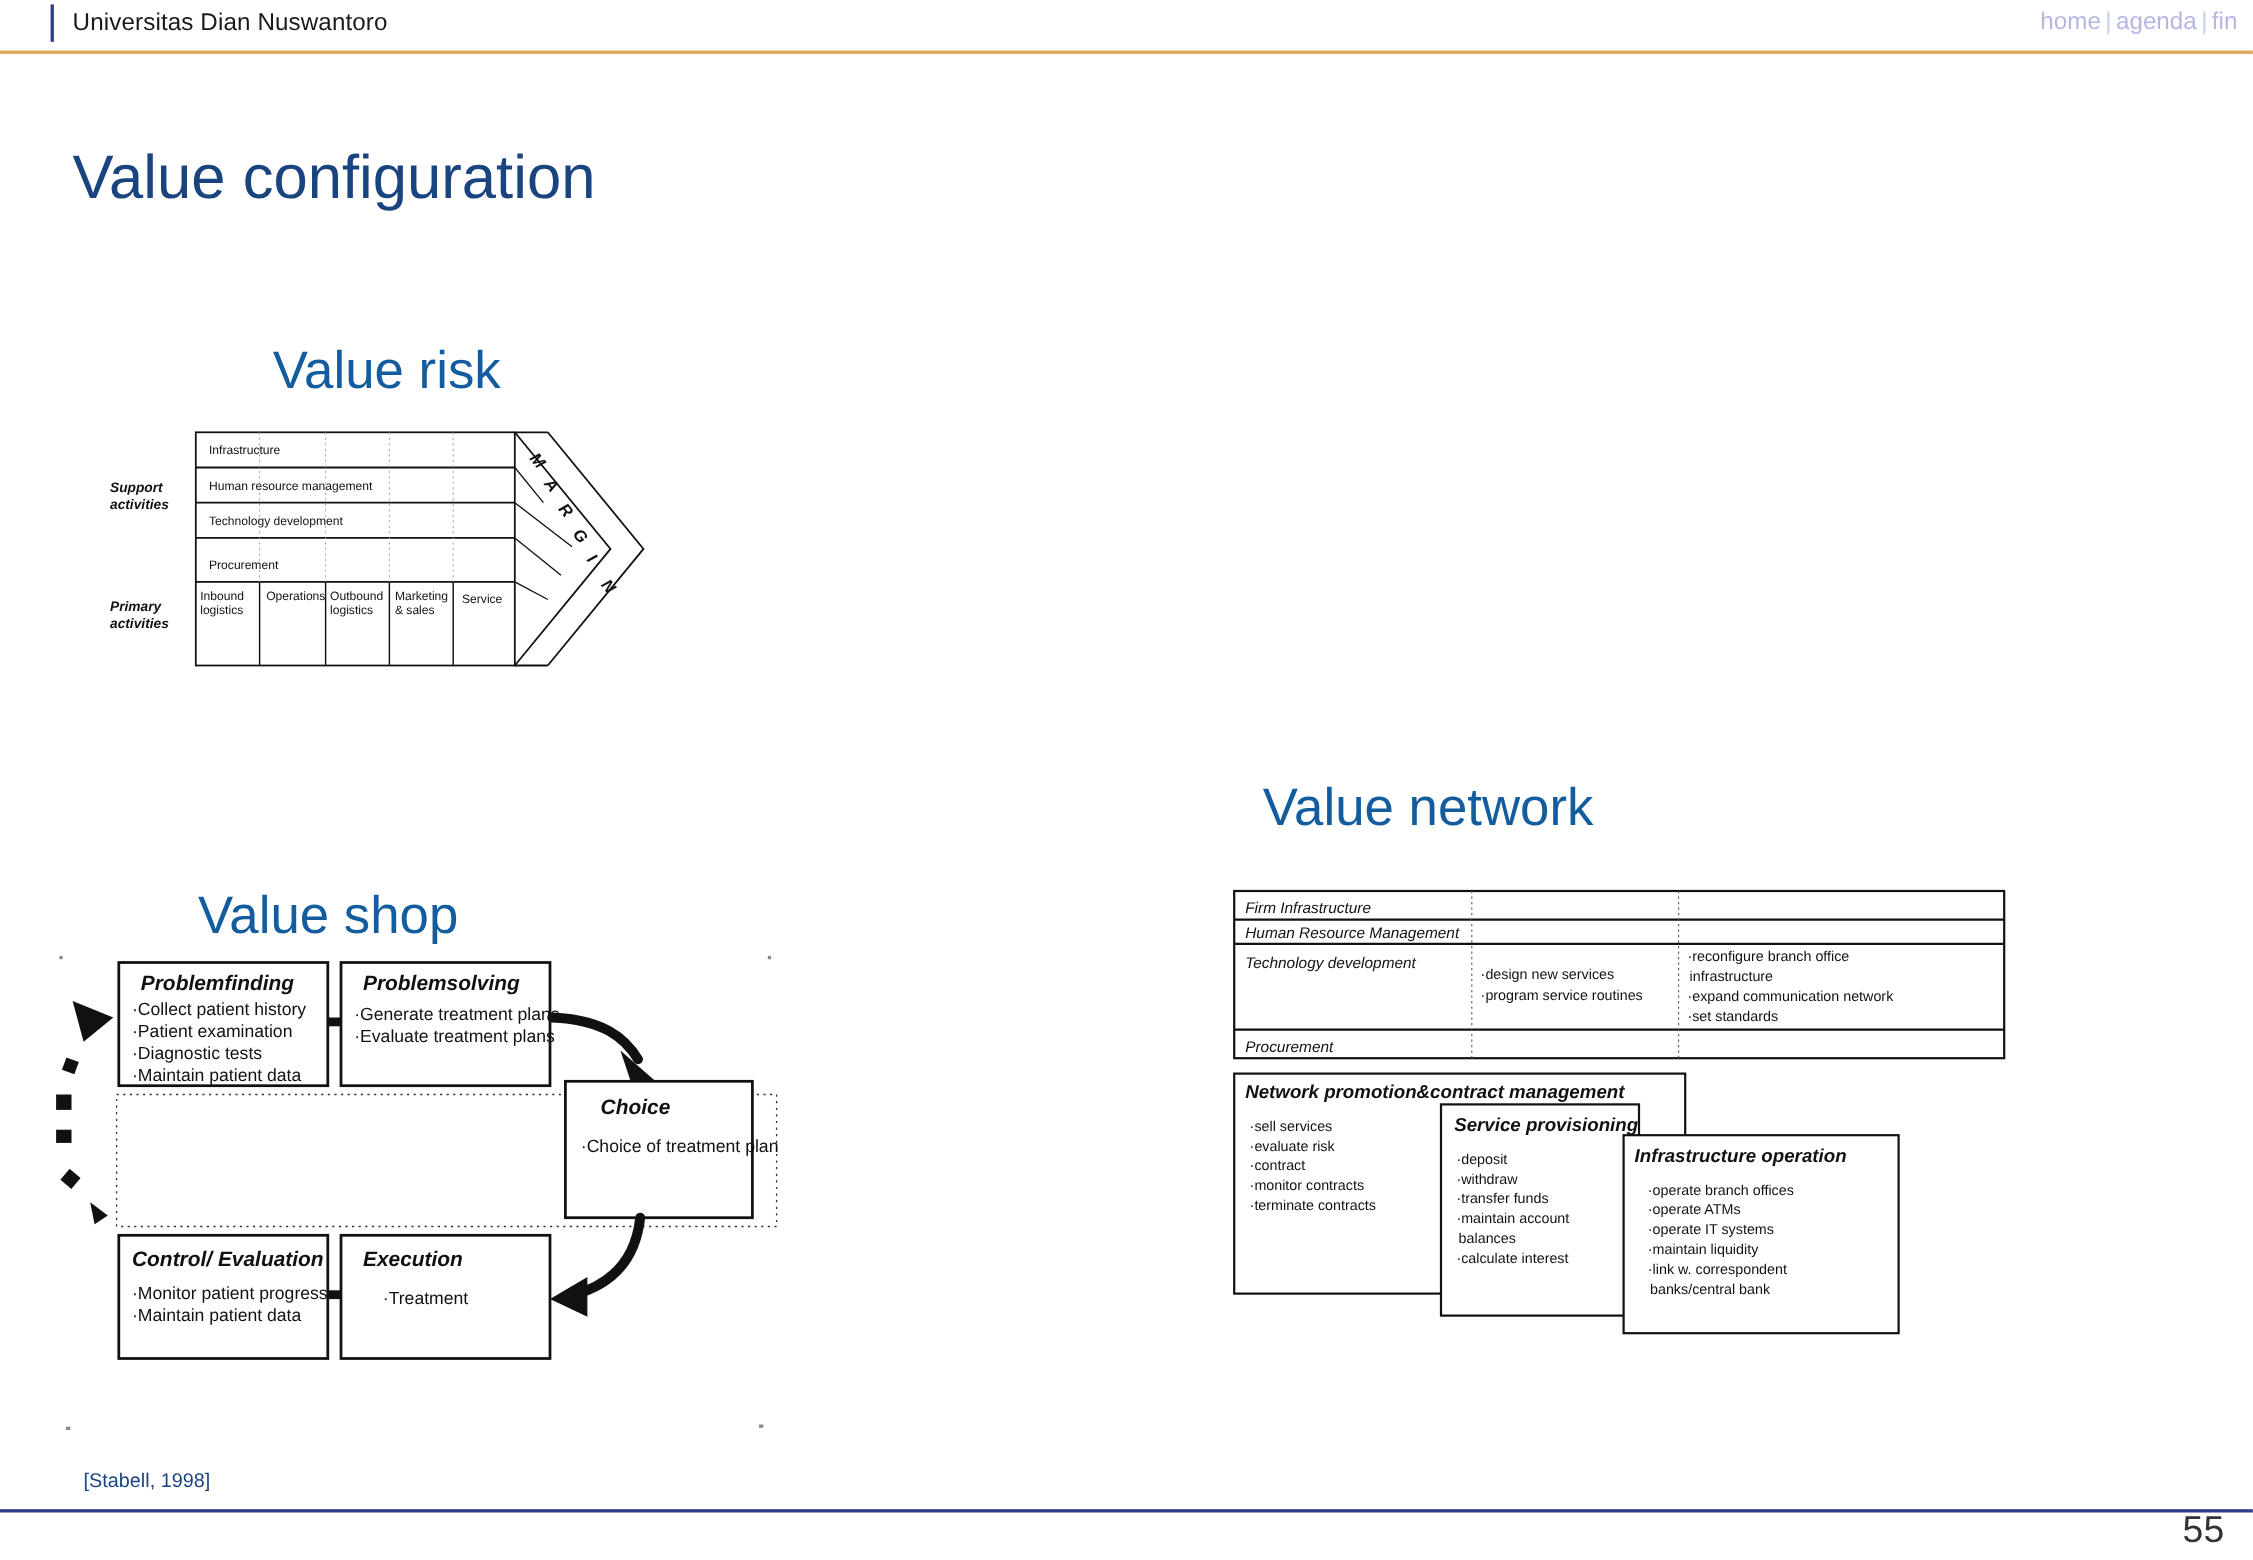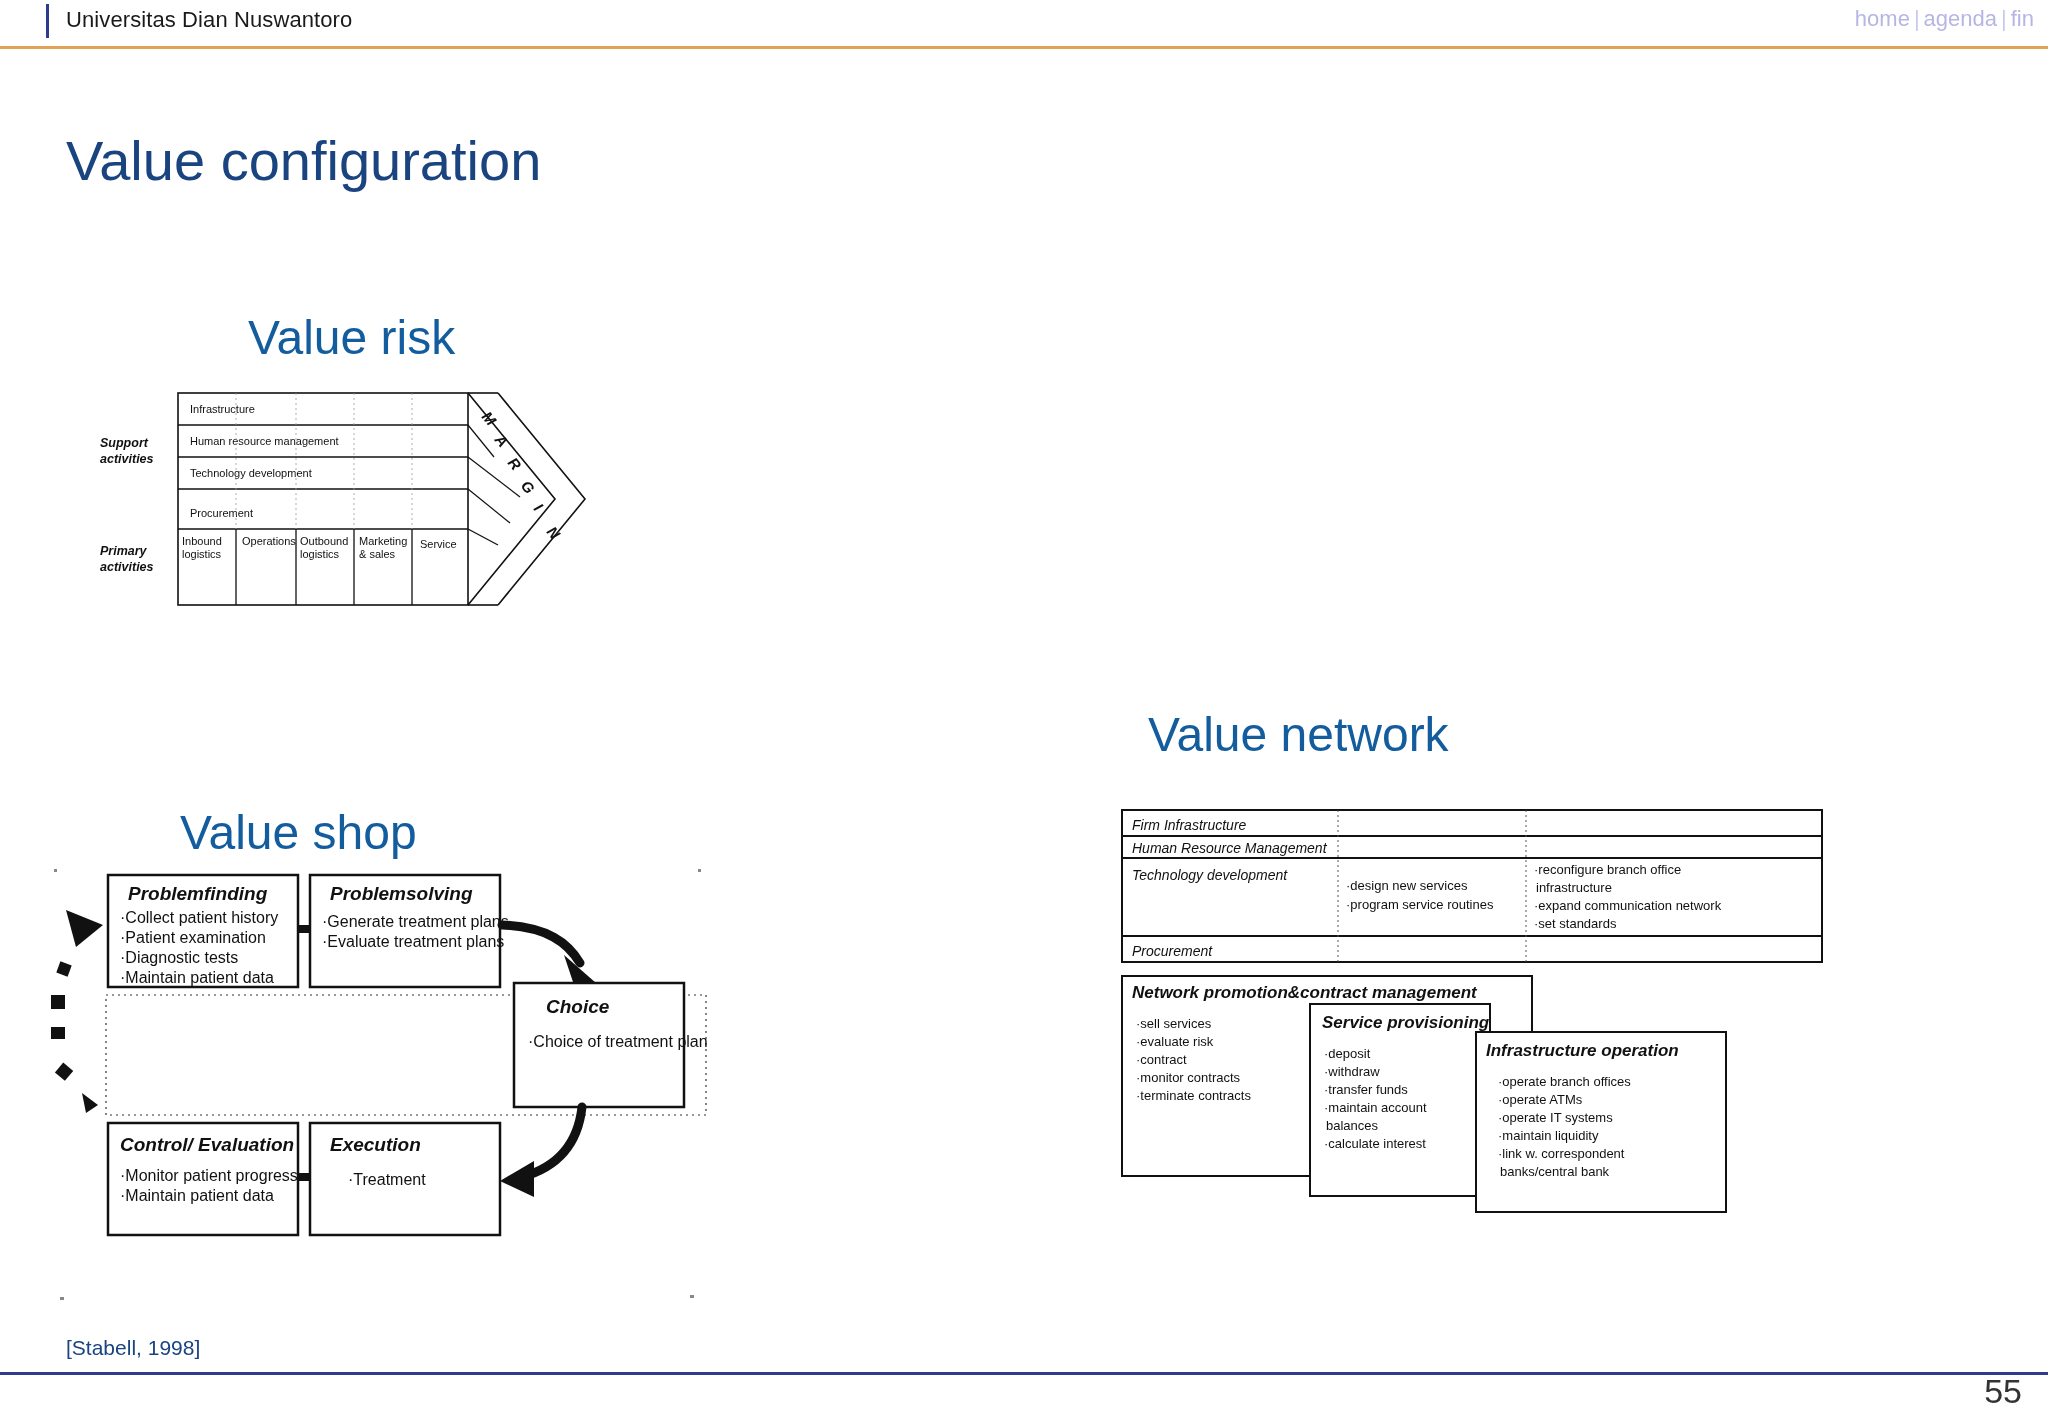--- a/index.html
+++ b/index.html
@@ -77,22 +77,22 @@
 
   
   #footer-rule {
     position: absolute;
     left: 0; top: 1372px;
     width: 2048px; height: 3px;
     background: #2e3b8f;
   }
   #citation {
     position: absolute;
-    left: 66px; top: 1336px;
-    font-size: 21px;
+    left: 76px; top: 1336px;
+    font-size: 18px;
     color: #1a4480;
     white-space: nowrap;
   }
   #page-number {
     position: absolute;
     right: 26px; top: 1372px;
     font-size: 34px;
     color: #333333;
     white-space: nowrap;
   }

